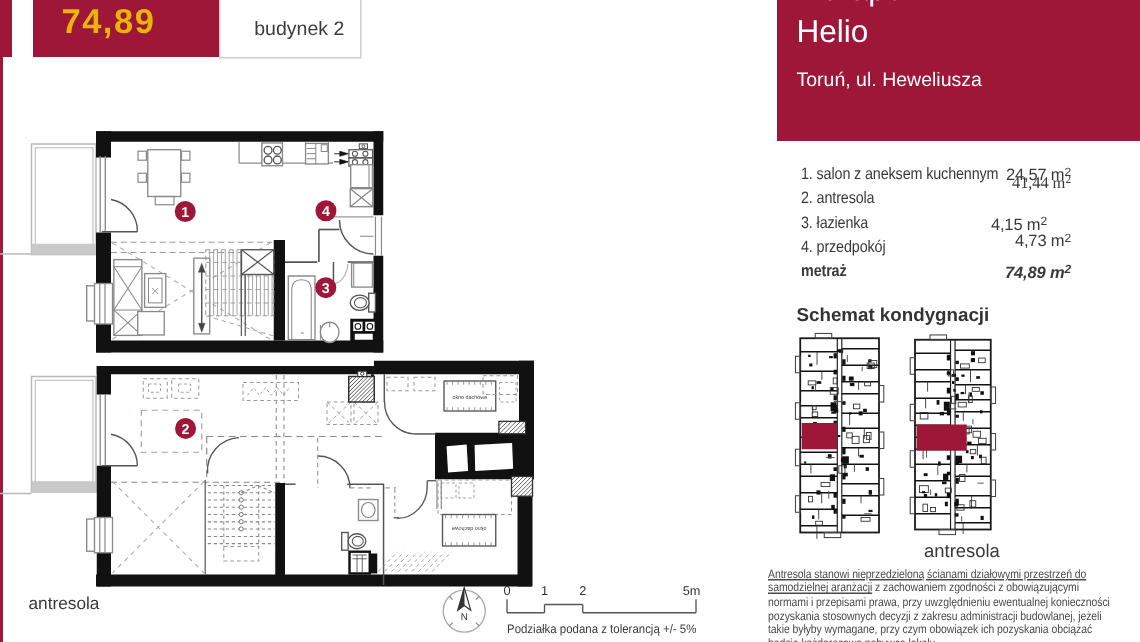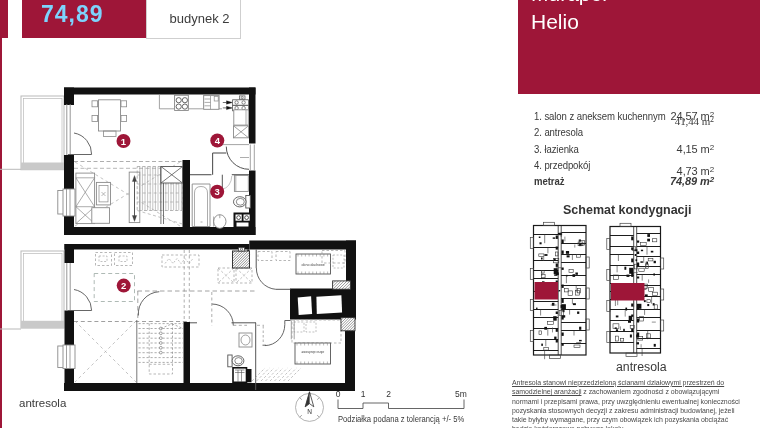--- a/index.html
+++ b/index.html
@@ -6,56 +6,57 @@
   body{width:760px;height:428px;position:relative;overflow:hidden;font-family:"Liberation Sans",sans-serif;}
   .abs{position:absolute;}
 </style>
 </head>
 <body>
 
 <div class="abs" style="left:0;top:0;width:2px;height:428px;background:#9e1638;"></div>
 
 <div class="abs" style="left:0;top:0;width:8px;height:38px;background:#9e1638;"></div>
 
-<div class="abs" style="left:22px;top:0;width:140px;height:38px;background:#9e1638;color:#7dd3fc;">
+<div class="abs" style="left:22px;top:0;width:140px;height:38px;background:#9e1638;color:#eab308;">
   <span class="abs" style="left:19px;top:1px;font-size:23px;font-weight:bold;letter-spacing:1px;">74,89</span>
   <span class="abs" style="left:91px;top:13px;font-size:11px;margin-left:37px;">m<span style="font-size:8px;vertical-align:4px;">2</span></span>
 </div>
 
 <div class="abs" style="left:146px;top:-2px;width:93px;height:39px;border:1px solid #cfcfcf;background:#fff;">
   <span class="abs" style="left:12px;right:0;top:12px;text-align:center;font-size:13px;color:#3c3c3c;">budynek 2</span>
 </div>
 
 <div class="abs" style="left:518px;top:0;width:242px;height:94px;background:#9e1638;color:#fff;">
 
   <div class="abs" style="left:13px;top:-18px;font-size:21px;">Murapol</div>
 
   <div class="abs" style="left:13px;top:10px;font-size:21px;">Helio</div>
 
+  <div class="abs" style="left:13px;top:45px;font-size:13px;">Toruń, ul. Heweliusza</div>
 </div>
 
 <div class="abs" style="left:534px;top:0;width:180px;color:#3a3a3a;font-size:11px;letter-spacing:-0.1px;">
 
   <div class="abs" style="top:110px;left:0;white-space:nowrap;transform:scaleX(0.87);transform-origin:0 0;">1. salon z aneksem kuchennym</div>
   <div class="abs" style="top:110px;right:0;white-space:nowrap;">24,57 m<span style="font-size:8px;vertical-align:3px;">2</span></div>
 
   <div class="abs" style="top:126.3px;left:0;white-space:nowrap;transform:scaleX(0.87);transform-origin:0 0;">2. antresola</div>
   <div class="abs" style="top:115px;right:0;white-space:nowrap;font-family:Liberation Serif, serif;">41,44 m<span style="font-size:8px;vertical-align:3px;">2</span></div>
 
   <div class="abs" style="top:142.6px;left:0;white-space:nowrap;transform:scaleX(0.87);transform-origin:0 0;">3. łazienka</div>
-  <div class="abs" style="top:142.6px;right:0;white-space:nowrap;">4,15 m<span style="font-size:8px;vertical-align:3px;">2</span></div>
+  <div class="abs" style="top:142.6px;right:16px;white-space:nowrap;">4,15 m<span style="font-size:8px;vertical-align:3px;">2</span></div>
 
   <div class="abs" style="top:158.9px;left:0;white-space:nowrap;transform:scaleX(0.87);transform-origin:0 0;">4. przedpokój</div>
-  <div class="abs" style="top:165px;right:0;white-space:nowrap;">4,73 m<span style="font-size:8px;vertical-align:3px;">2</span></div>
+  <div class="abs" style="top:154px;right:0;white-space:nowrap;">4,73 m<span style="font-size:8px;vertical-align:3px;">2</span></div>
 
   <div class="abs" style="top:175.2px;left:0;font-weight:bold;white-space:nowrap;transform:scaleX(0.87);transform-origin:0 0;">metraż</div>
   <div class="abs" style="top:175.2px;right:0;font-weight:bold;white-space:nowrap;font-style:italic;">74,89 m<span style="font-size:8px;vertical-align:3px;">2</span></div>
 </div>
 
-<div class="abs" style="left:563px;top:203px;font-size:12.5px;font-weight:bold;color:#333;">Schemat kondygnacji</div>
+<div class="abs" style="left:531px;top:203px;font-size:12.5px;font-weight:bold;color:#333;">Schemat kondygnacji</div>
 
 <div class="abs" style="left:616px;top:360px;font-size:12.3px;color:#3a3a3a;">antresola</div>
 
 <div class="abs" style="left:19px;top:397px;font-size:11.5px;color:#3a3a3a;">antresola</div>
 
 <div class="abs" style="left:512px;top:378px;font-size:8px;line-height:9.3px;color:#4a4a4a;letter-spacing:-0.05px;transform:scaleX(0.87);transform-origin:0 0;">
 <div style="white-space:nowrap;"><u>Antresola stanowi nieprzedzieloną ścianami działowymi przestrzeń do</u></div>
 <div style="white-space:nowrap;"><u>samodzielnej aranżacji</u> z zachowaniem zgodności z obowiązującymi</div>
 <div style="white-space:nowrap;">normami i przepisami prawa, przy uwzględnieniu ewentualnej konieczności</div>
 <div style="white-space:nowrap;">pozyskania stosownych decyzji z zakresu administracji budowlanej, jeżeli</div>

